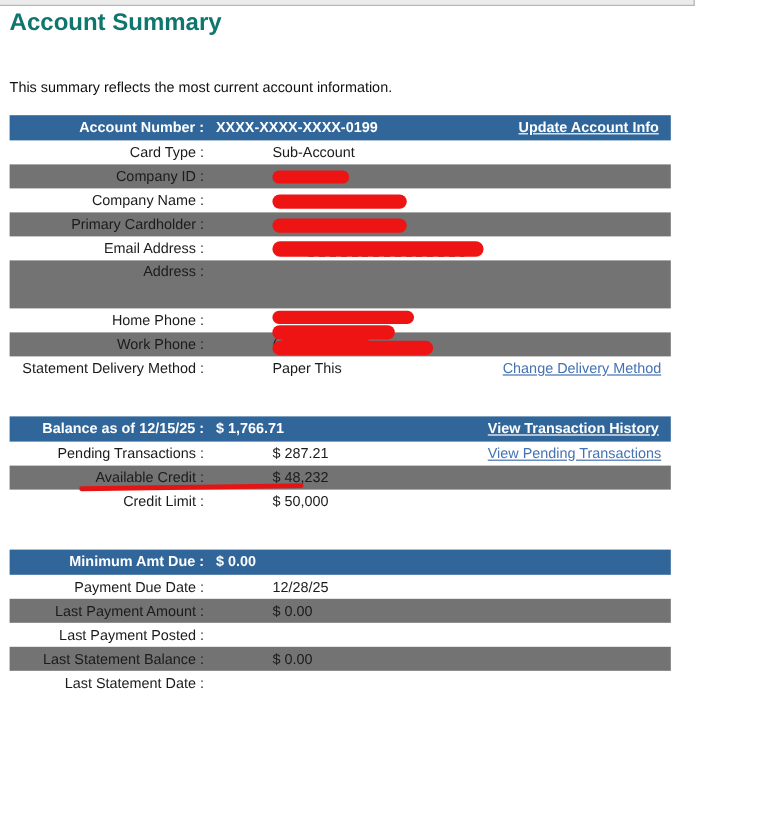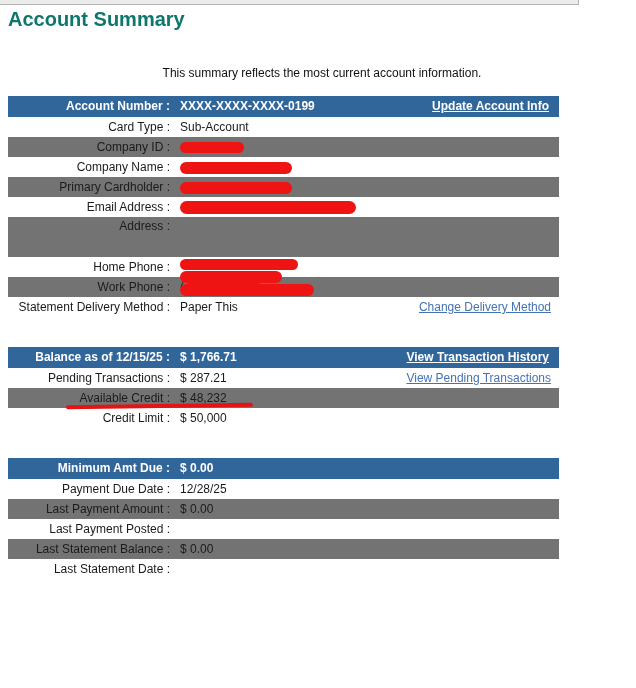--- a/index.html
+++ b/index.html
@@ -7,35 +7,35 @@
     width:636px;height:688px;background:#ffffff;overflow:hidden;position:relative;
     font-family:"Liberation Sans","DejaVu Sans",sans-serif;font-size:12px;color:#1b1b1b;
   }
   .top-strip{
     position:absolute;top:0;left:0;width:578px;height:4px;background:#ebebeb;
     border-bottom:1px solid #b5b5b5;border-right:1px solid #b5b5b5;
   }
   h1.page-title{
     margin:8px 0 0 8px;font-size:20px;line-height:23px;font-weight:bold;color:#0f766e;
   }
-  p.intro{margin:35px 0 16px 8px;font-size:12px;line-height:14px;color:#111;text-align:center;}
+  p.intro{margin:35px 0 16px 8px;font-size:12px;line-height:14px;color:#111;}
   .content{margin:16px 0 0 8px;width:551px;}
   .section{margin:0;}
   .section + .section{margin-top:30px;}
   .bar{
     display:flex;align-items:flex-end;height:21px;line-height:21px;background:#31669A;
     color:#ffffff;font-weight:bold;
   }
   .bar .cell-label{width:162px;text-align:right;white-space:pre;}
   .bar .cell-value{padding-left:10px;white-space:pre;}
   .bar a.bar-link{
     margin-left:auto;padding-right:10px;color:#ffffff;font-weight:bold;
     text-decoration:underline;cursor:pointer;white-space:pre;
   }
-  .row{display:flex;align-items:center;height:20px;line-height:20px;}
+  .row{display:flex;align-items:center;height:20px;line-height:20px;gap:47px;}
   .row.alt{background:#737373;}
   .row .cell-label{width:162px;text-align:right;color:#1b1b1b;white-space:pre;}
   .row .cell-value{padding-left:10px;position:relative;white-space:pre;}
   .row a.row-link{
     margin-left:auto;padding-right:8px;color:#4472B4;text-decoration:underline;
     cursor:pointer;white-space:pre;
   }
   .row.tall{height:40px;align-items:flex-start;}
   .row.tall .cell-label{line-height:18px;}
   .blob{

